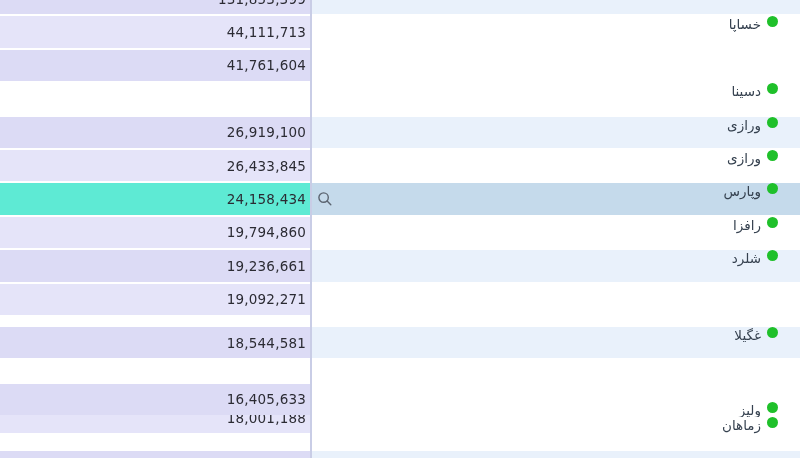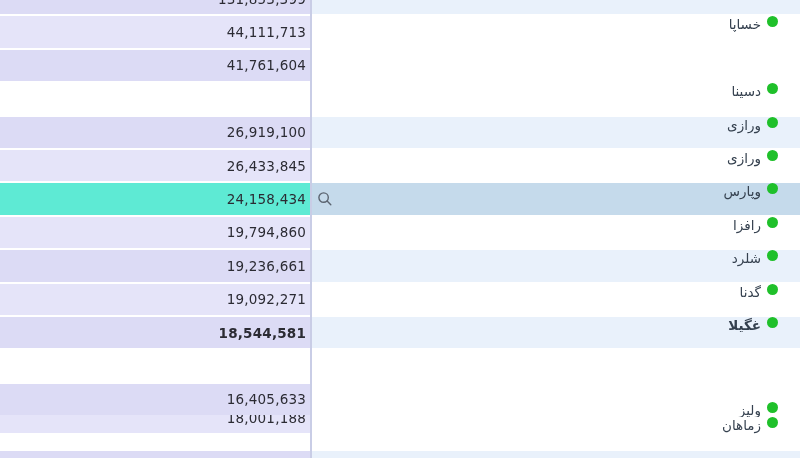--- a/index.html
+++ b/index.html
@@ -115,26 +115,22 @@
         </div>
         <div class="cell name alt">
           <span class="dot green"></span>
           <span class="sym">شلرد</span>
         </div>
       </div>
       <div class="row" style="top: 283.6px;">
         <div class="cell num plain">
           <span class="val">19,092,271</span>
         </div>
-        <div class="cell name plain">
-          <span class="dot green"></span>
-          <span class="sym">گدنا</span>
-        </div>
       </div>
-      <div class="row" style="top: 317px; font-weight: bold;">
+      <div class="row" style="top: 327px;">
         <div class="cell num alt">
           <span class="val">18,544,581</span>
         </div>
         <div class="cell name alt">
           <span class="dot green"></span>
           <span class="sym">غگیلا</span>
         </div>
       </div>
       <div class="row" style="top: 355px; margin-top: 47px;">
         <div class="cell num plain">

